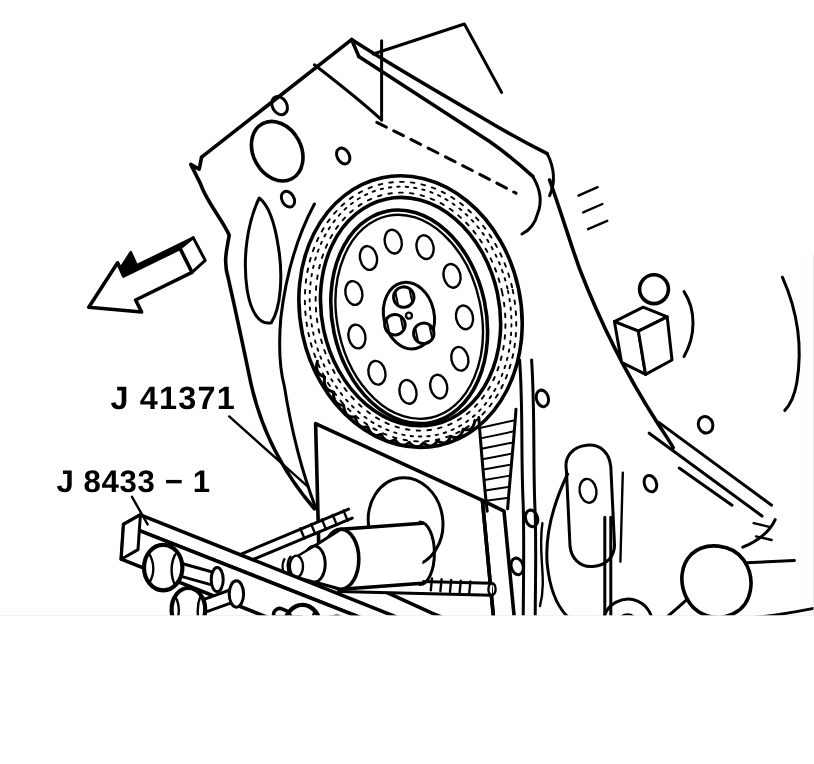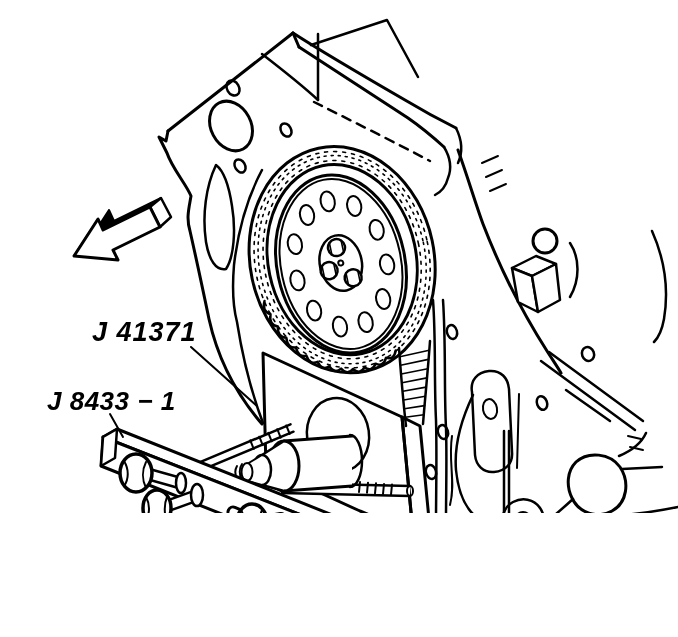--- a/index.html
+++ b/index.html
@@ -1,17 +1,17 @@
 <!DOCTYPE html>
 <html><head>
 <meta charset="utf-8">
 <style>
   html,body{margin:0;padding:0;background:#fff;}
   .stage{position:relative;width:678px;height:513px;background:#fca5a5;overflow:hidden;
-         font-family:"Liberation Sans", sans-serif;font-style:italic;}
+         font-family:"Liberation Sans", sans-serif;}
   svg{display:block;}
   .s  {stroke:#000;fill:none;stroke-width:3;stroke-linecap:round;stroke-linejoin:round;}
   .s25{stroke:#000;fill:none;stroke-width:2.5;stroke-linecap:round;stroke-linejoin:round;}
   .s2 {stroke:#000;fill:none;stroke-width:2;stroke-linecap:round;stroke-linejoin:round;}
   .s16{stroke:#000;fill:none;stroke-width:1.6;stroke-linecap:round;}
   .w  {fill:#fff;}
   .blk{fill:#000;}
   .lbl{font-family:"Liberation Sans", sans-serif;font-weight:bold;fill:#000;}
 </style>
 </head>

